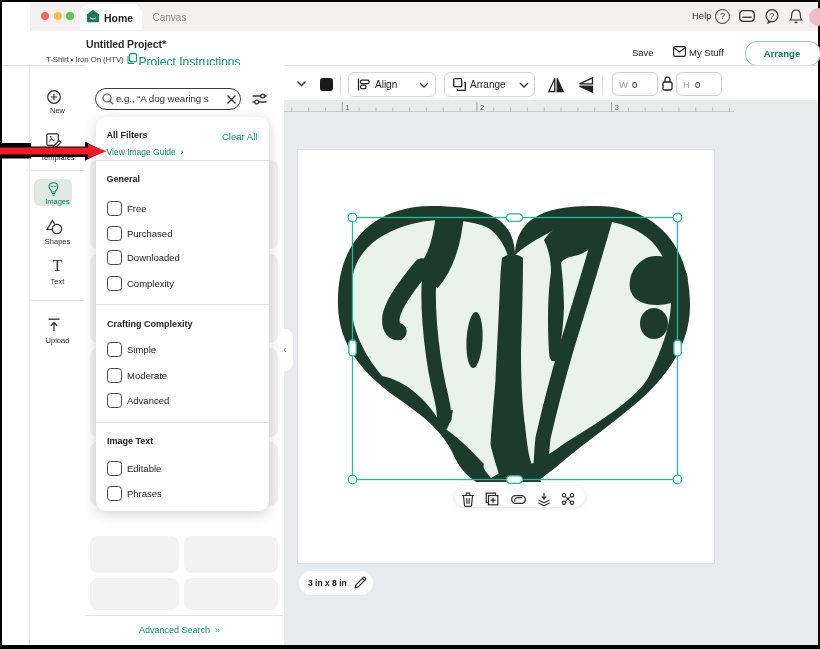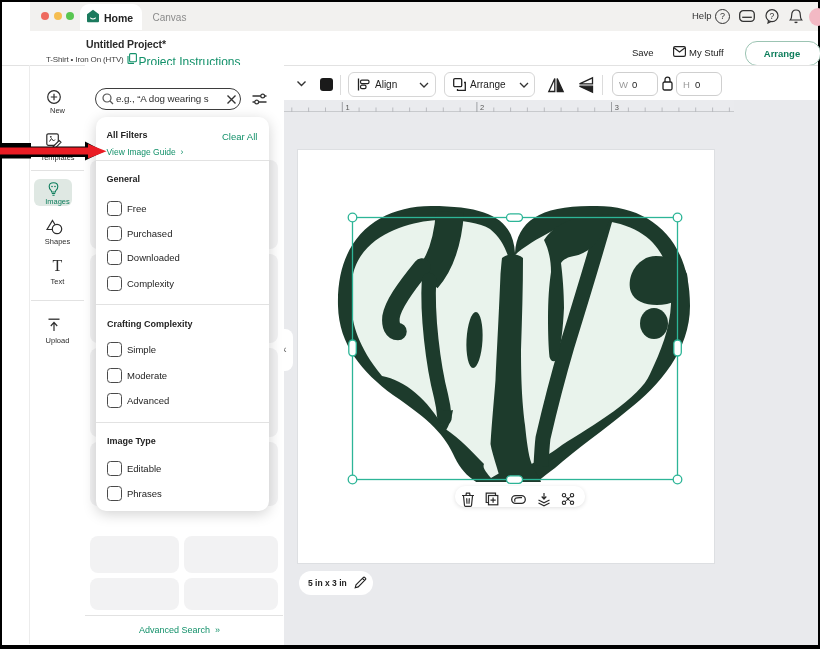--- a/index.html
+++ b/index.html
@@ -216,21 +216,21 @@
   <svg class="abs" style="left:561px;top:492px;" width="14" height="14" viewBox="0 0 14 14">
     <circle cx="3" cy="3.2" r="1.7" fill="none" stroke="#2b2b2b" stroke-width="1.1"></circle>
     <circle cx="11" cy="3.2" r="1.7" fill="none" stroke="#2b2b2b" stroke-width="1.1"></circle>
     <circle cx="3" cy="10.8" r="1.7" fill="none" stroke="#2b2b2b" stroke-width="1.1"></circle>
     <circle cx="11" cy="10.8" r="1.7" fill="none" stroke="#2b2b2b" stroke-width="1.1"></circle>
     <circle cx="7" cy="7" r="1.4" fill="#2b2b2b"></circle>
     <path d="M4.2 4.4 L5.9 6.1 M9.8 4.4 L8.1 6.1 M4.2 9.6 L5.9 7.9 M9.8 9.6 L8.1 7.9" stroke="#2b2b2b" stroke-width="1"></path>
   </svg>
 
   <div class="abs" style="left:299px;top:570.5px;width:74px;height:24.5px;background:#fff;border-radius:12px;"></div>
-  <div class="abs" style="left:308px;top:578px;font-size:8.5px;font-weight:bold;color:#222;">5 in x 3 in</div>
+  <div class="abs" style="left:308px;top:578px;font-size:8.5px;font-weight:bold;color:#222;">3 in x 8 in</div>
   <svg class="abs" style="left:354px;top:576px;" width="13" height="13" viewBox="0 0 13 13">
     <path d="M1.2 11.8 L2 8.8 L9.2 1.6 Q10 0.8 10.9 1.6 L11.4 2.1 Q12.2 2.9 11.4 3.7 L4.2 10.9 Z M8.4 2.4 L10.6 4.6" fill="none" stroke="#222" stroke-width="1.1"></path>
   </svg>
 
   <div class="abs" style="left:281px;top:329px;width:11.5px;height:42px;background:#fff;border-radius:0 8px 8px 0;"></div>
   <div class="abs" style="left:283px;top:342.5px;font-size:11px;color:#666;">‹</div>
 
   <div class="abs" id="lpanel"></div>
   <div id="panel-content">
 
@@ -320,21 +320,21 @@
     <div class="abs cblab" style="left:127px;top:277.5px;">Complexity</div>
     <div class="abs divider" style="left:95.5px;top:303.5px;width:173.5px;"></div>
     <div class="abs ftitle" style="left:107px;top:319px;">Crafting Complexity</div>
     <div class="abs cb" style="left:107px;top:342px;"></div>
     <div class="abs cblab" style="left:127px;top:344px;">Simple</div>
     <div class="abs cb" style="left:107px;top:367.5px;"></div>
     <div class="abs cblab" style="left:127px;top:369.5px;">Moderate</div>
     <div class="abs cb" style="left:107px;top:392.5px;"></div>
     <div class="abs cblab" style="left:127px;top:394.5px;">Advanced</div>
     <div class="abs divider" style="left:95.5px;top:421.5px;width:173.5px;"></div>
-    <div class="abs ftitle" style="left:107px;top:436px;">Image Type</div>
+    <div class="abs ftitle" style="left:107px;top:436px;">Image Text</div>
     <div class="abs cb" style="left:107px;top:461px;"></div>
     <div class="abs cblab" style="left:127px;top:463px;">Editable</div>
     <div class="abs cb" style="left:107px;top:486px;"></div>
     <div class="abs cblab" style="left:127px;top:488px;">Phrases</div>
   </div>
 
   <svg class="abs" style="left:0px;top:136px;" width="115" height="30" viewBox="0 0 115 30">
     <rect x="0" y="7" width="31" height="15.5" fill="#000"></rect>
     <rect x="0" y="10.5" width="88" height="10.5" fill="#000"></rect>
     <polygon points="85,5.5 85,24.5 104,15.5" fill="#000"></polygon>

